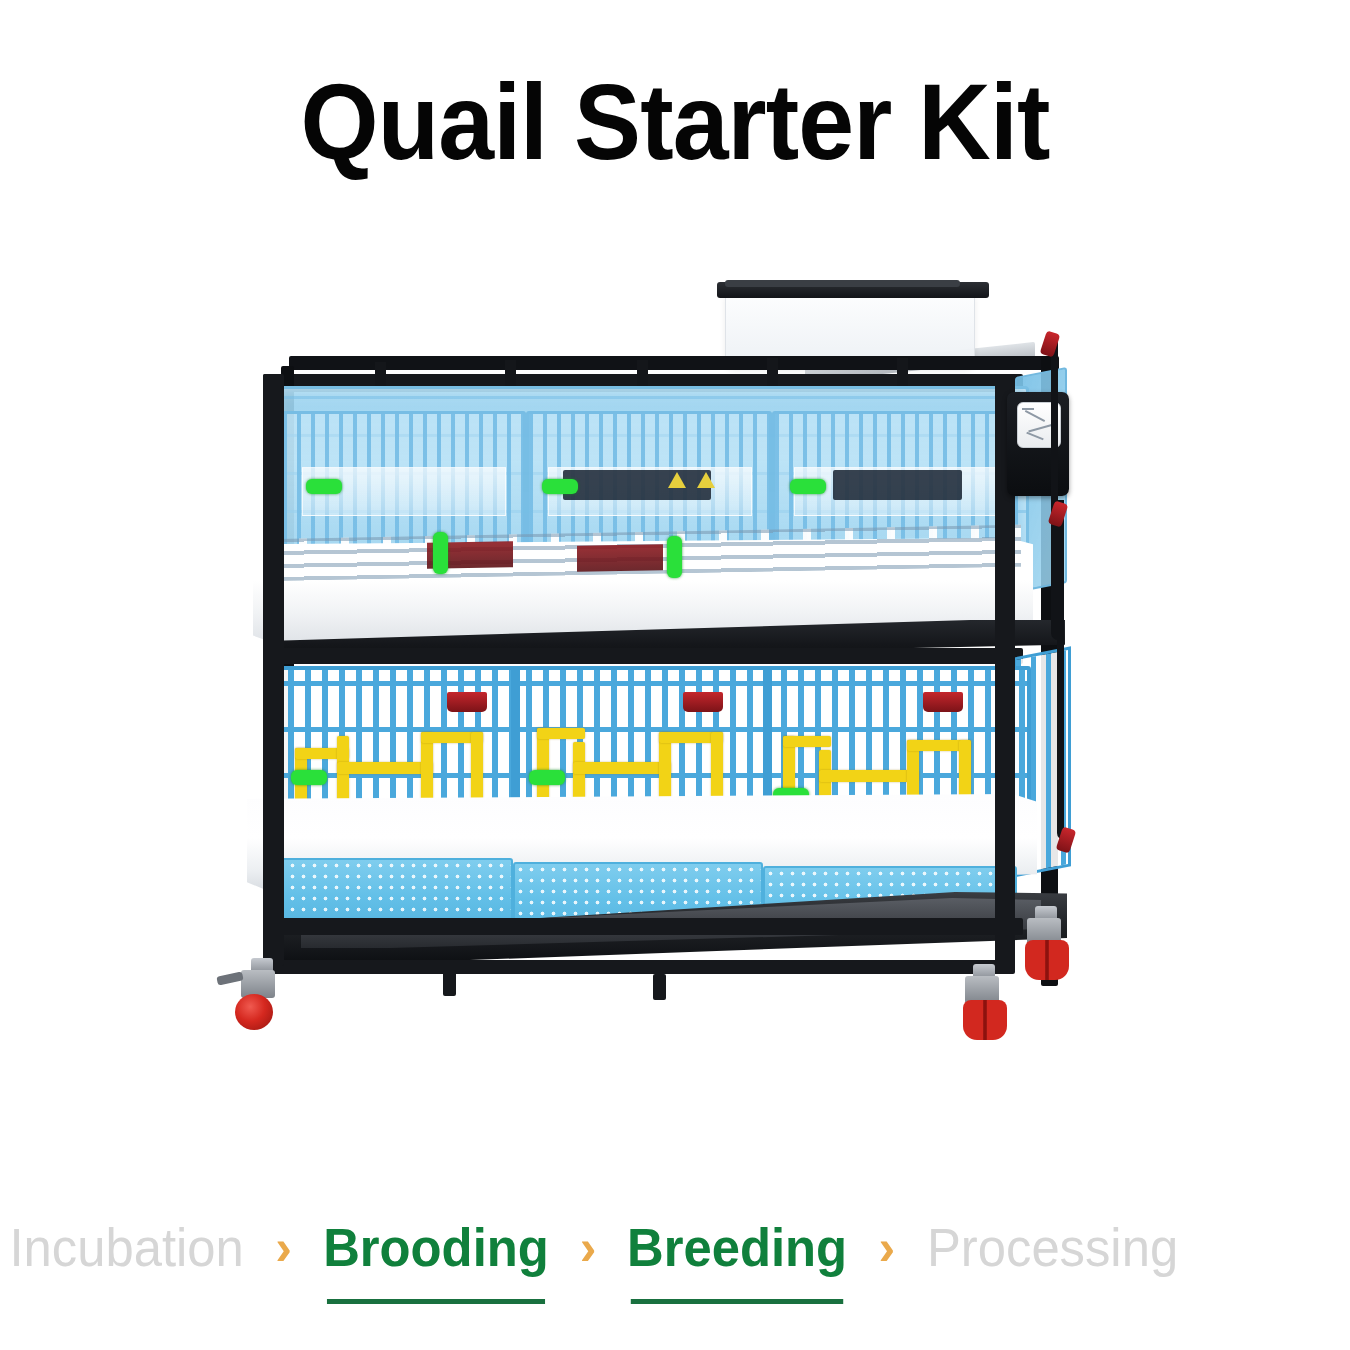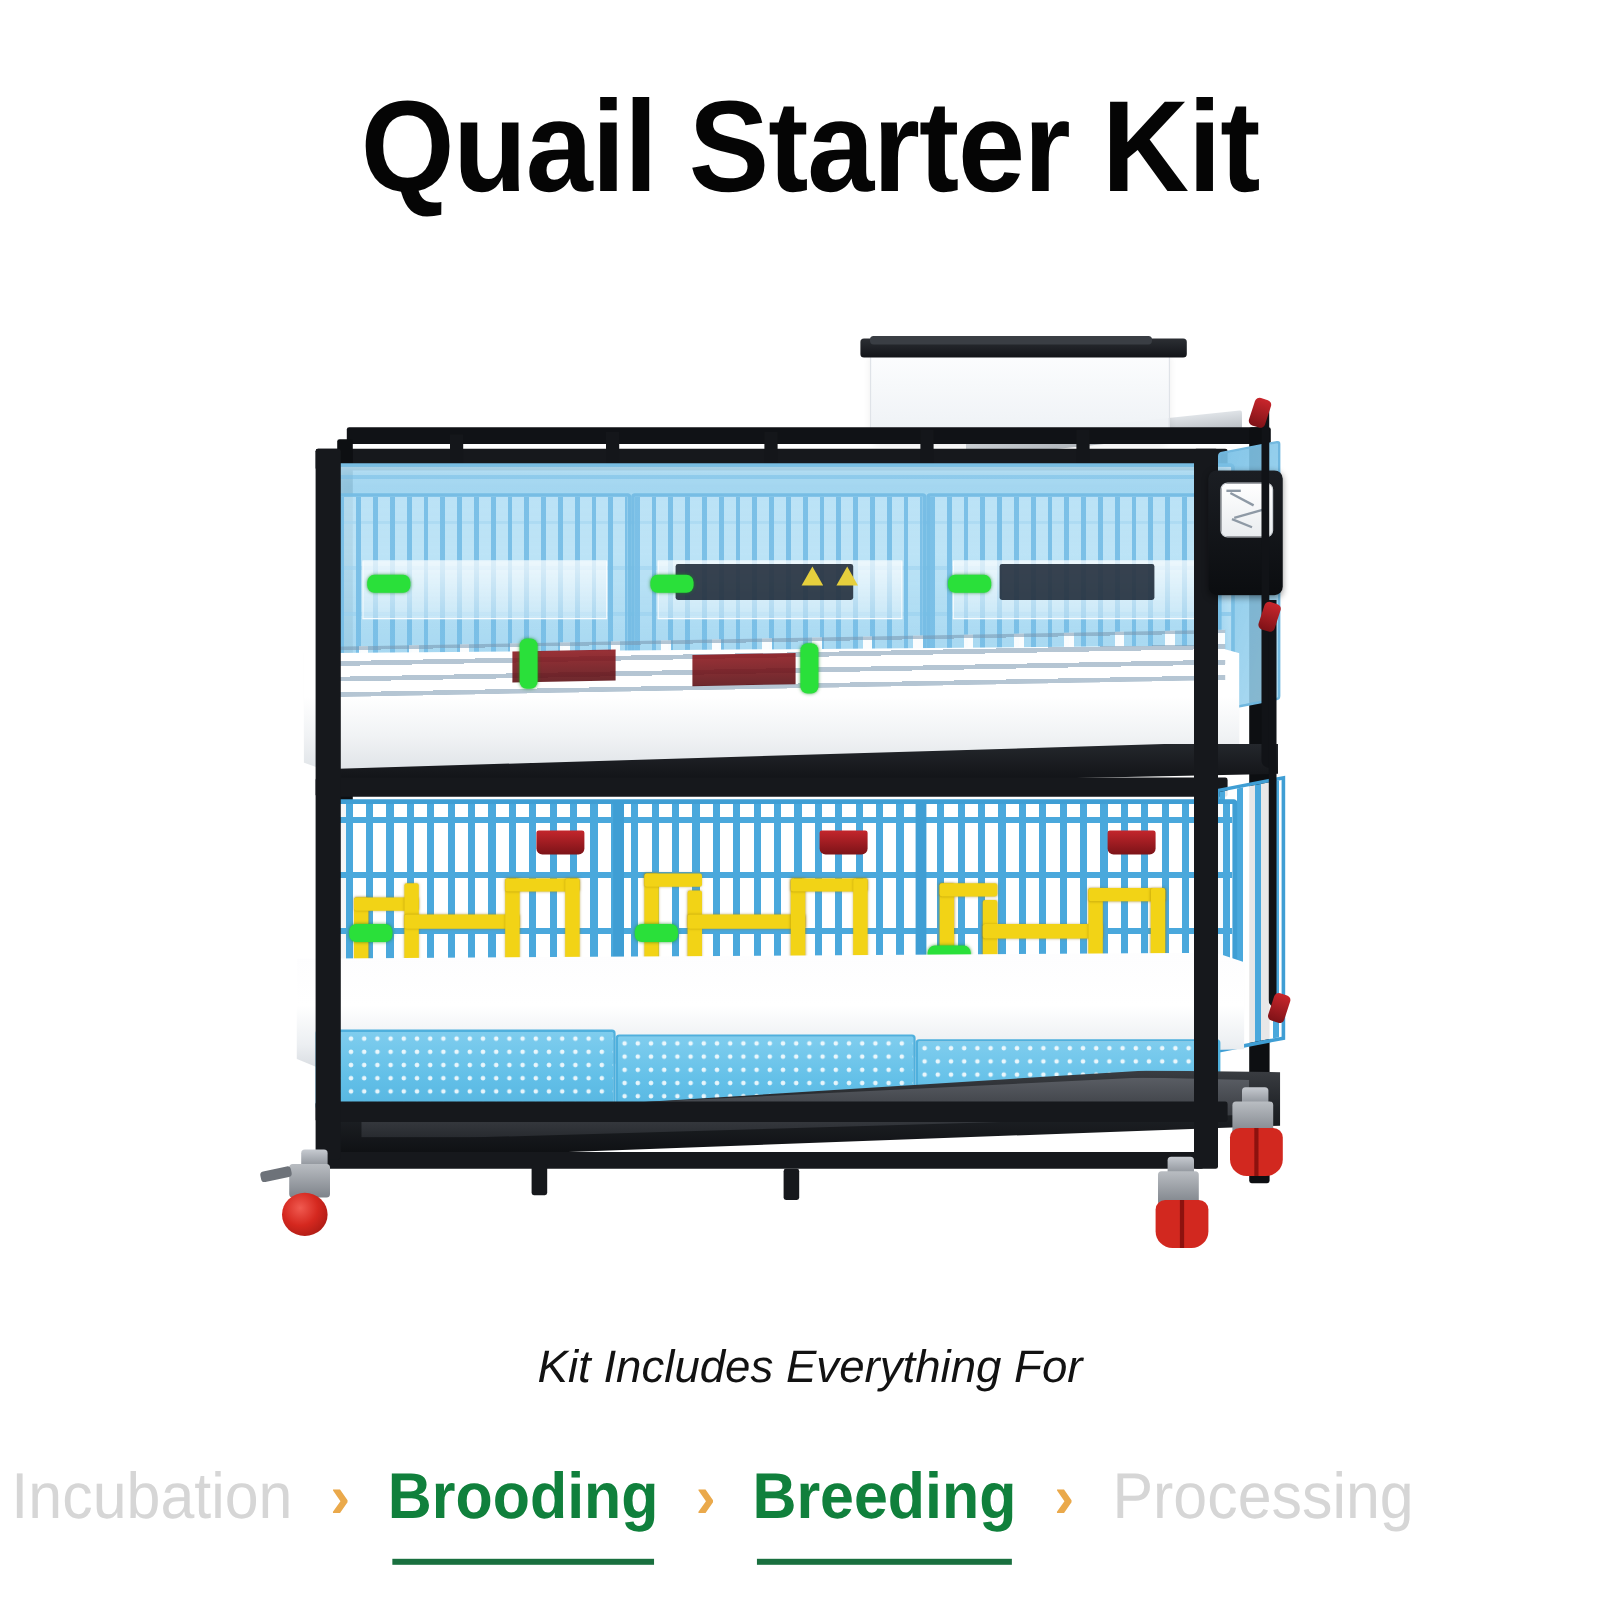--- a/index.html
+++ b/index.html
@@ -577,21 +577,20 @@
     <div class="caster-stem" style="left:768px; top:694px;"></div>
     <div class="caster-bracket" style="left:760px; top:706px;"></div>
     <div class="caster-wheel dual" style="left:758px; top:730px;"></div>
 
     <div class="caster-stem" style="left:830px; top:636px;"></div>
     <div class="caster-bracket" style="left:822px; top:648px;"></div>
     <div class="caster-wheel dual" style="left:820px; top:670px;"></div>
 
   </div>
 
-  <div class="subtitle">Kit Includes Everything For</div>
 
   <div class="process">
 
     <div class="process-step muted">
       <span>Incubation</span>
     </div>
     <div class="process-sep">›</div>
 
     <div class="process-step active">
       <span>Brooding</span>

